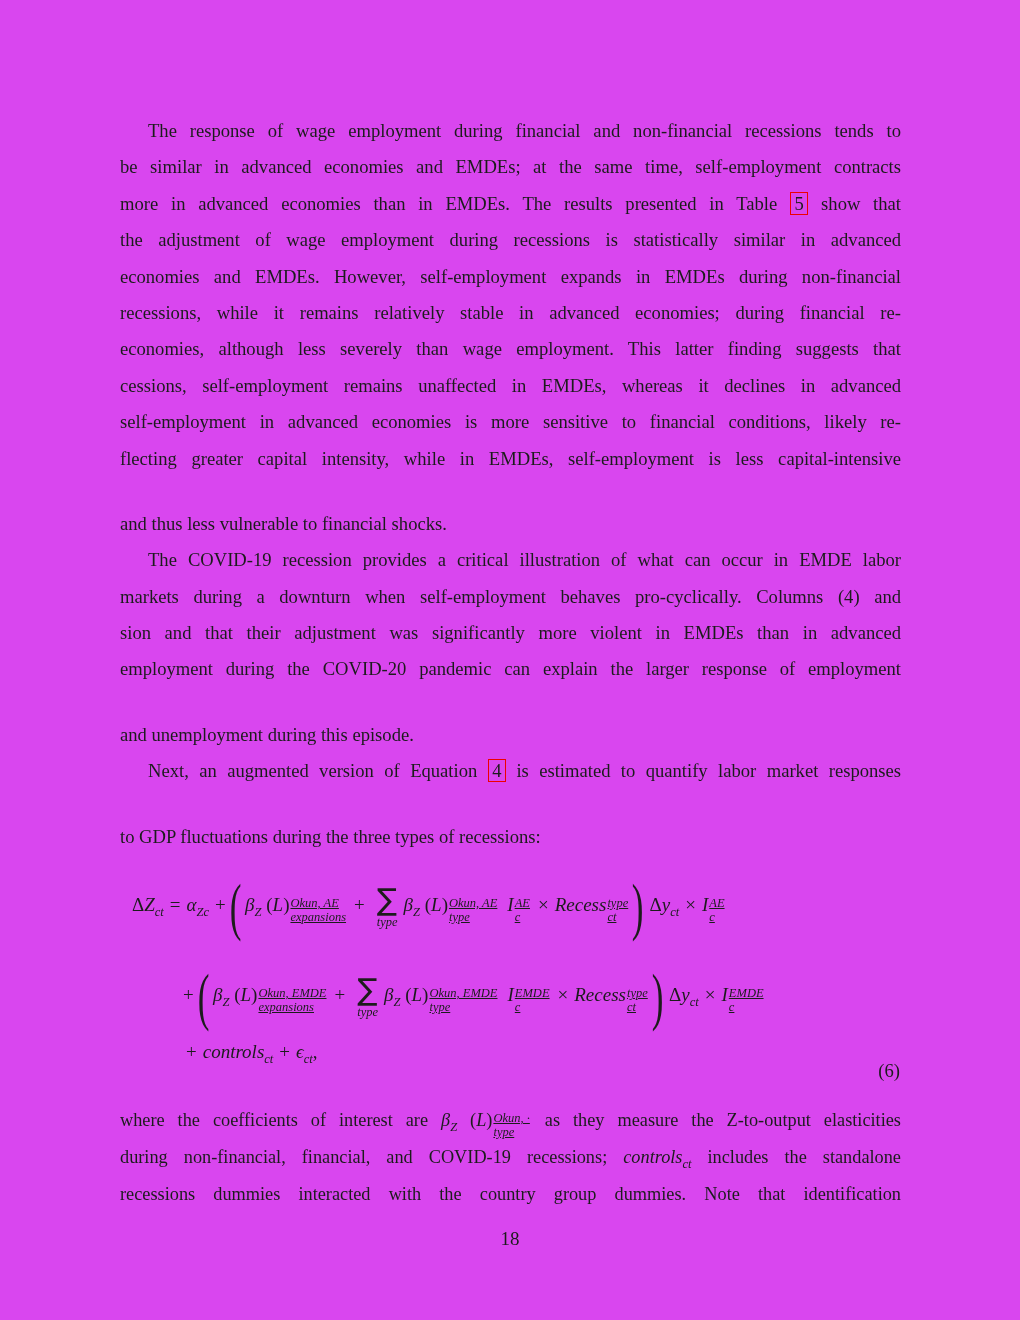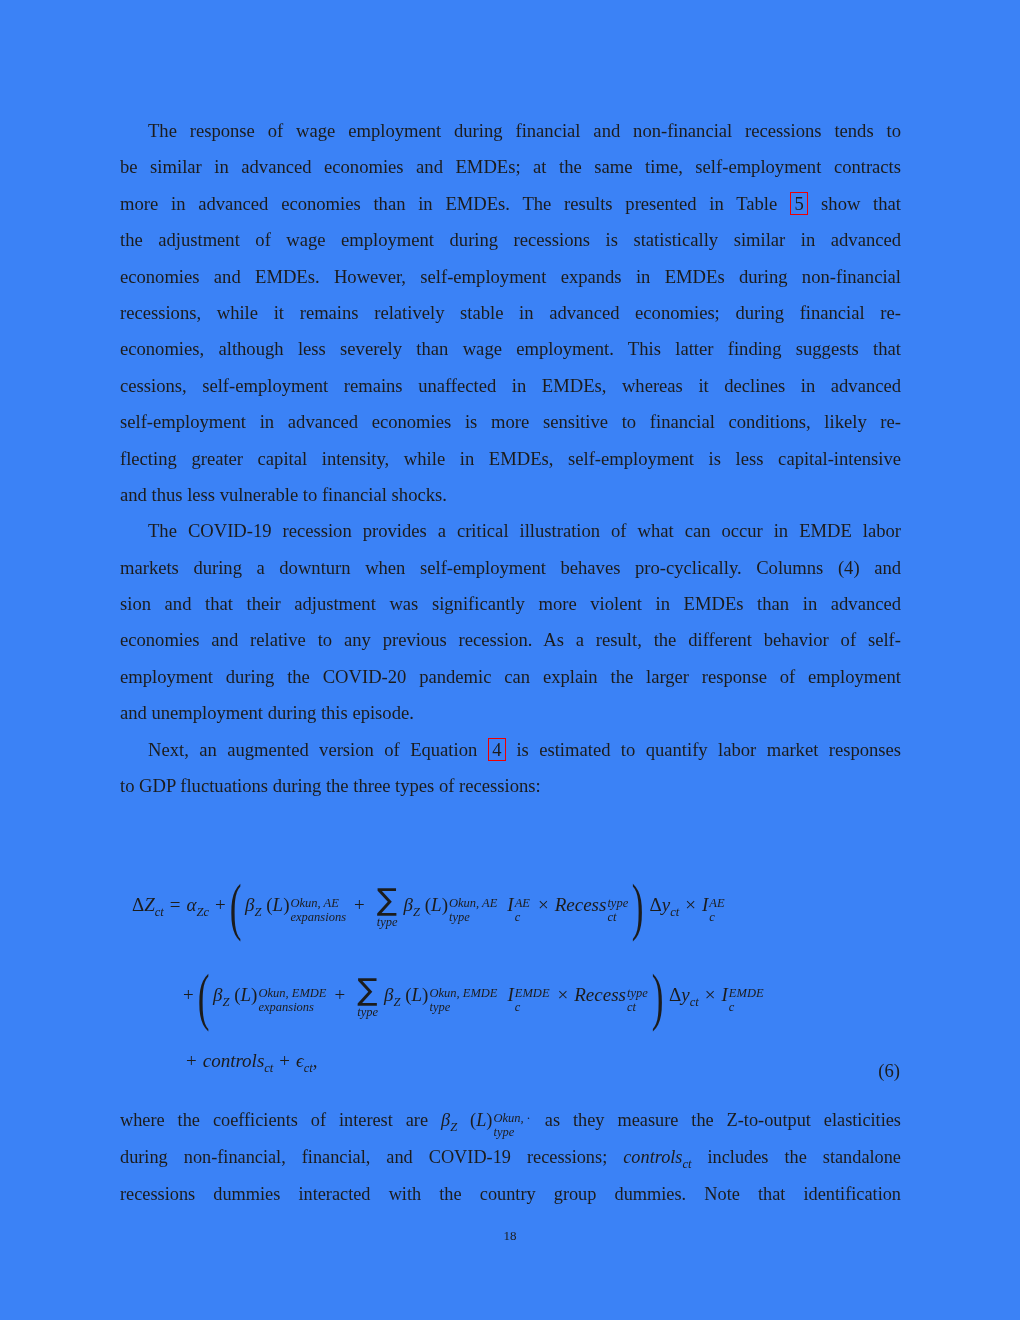--- a/index.html
+++ b/index.html
@@ -1,66 +1,65 @@
 <!DOCTYPE html>
 <html><head>
 <meta charset="utf-8">
 <style>
   html,body{margin:0;padding:0;}
   body{width:1020px;height:1320px;background:#ffffff;font-family:"Liberation Serif",serif;color:#1c1c1c;}
-  .page{position:relative;width:1020px;height:1320px;background:#3b82f6;overflow:hidden;}
+  .page{position:relative;width:1020px;height:1320px;background:#d946ef;overflow:hidden;}
   .textblock{position:absolute;left:120px;width:781px;font-size:18.6px;}
   #block1{top:113px;}
   #block1 .pline{height:36.4px;line-height:36.4px;}
   #block2{top:1102px;font-size:18.3px;}
   #block2 .pline{height:36.8px;line-height:36.8px;}
   .pline{text-align:justify;text-align-last:justify;}
-  .pline.last{text-align-last:left;}
+  .pline.last{text-align-last:left;margin-top:29px;}
   .pline.ind{text-indent:28px;}
   .ref{display:inline-block;border:1.5px solid #ee0000;padding:0 3.5px;line-height:21px;text-indent:0;}
   
   .mi{font-style:italic;font-family:"Liberation Serif","DejaVu Serif","DejaVu Sans",serif;}
   .mr{font-style:normal;}
   .mo{margin:0 6px;}
   .msub{font-size:12.5px;font-style:italic;vertical-align:-5px;}
-  .mss{display:inline-block;vertical-align:middle;margin:8px 2px 0 1px;}
+  .mss{display:inline-block;vertical-align:middle;margin:8px 2px 0 1px;text-decoration:underline;}
   .ssa,.ssb{display:block;font-size:12.5px;font-style:italic;line-height:13.5px;text-align:left;white-space:pre;}
   .msum{display:inline-block;vertical-align:middle;text-align:center;margin:0 6px;}
   .sums{display:block;font-size:30px;line-height:30px;font-family:"DejaVu Sans","DejaVu Serif",sans-serif;}
   .sumu{display:block;font-size:12.5px;font-style:italic;line-height:14px;}
   .bigp{display:inline-block;vertical-align:middle;font-size:64px;line-height:64px;transform:scaleX(.55);margin:0 -7px;font-style:normal;}
   .gapx{display:inline-block;}
   #eqblock{position:absolute;left:120px;top:860px;width:781px;font-size:19px;}
   .eqline{white-space:nowrap;}
   .eqline1{padding-left:12px;height:90px;line-height:90px;}
   .eqline2{padding-left:57px;height:90px;line-height:90px;}
-  .eqline3{padding-left:60px;height:42px;line-height:42px;}
+  .eqline3{padding-left:60px;height:42px;line-height:24px;}
   #eqnumber{position:absolute;right:120px;top:1060px;font-size:18.6px;}
-  #pagenumber{position:absolute;left:0;top:1228px;width:100%;text-align:center;font-size:13px;}
+  #pagenumber{position:absolute;left:0;top:1228px;width:100%;text-align:center;font-size:19px;}
 </style>
 </head>
 <body>
 
 <div class="page">
   <div class="textblock" id="block1">
       <div class="pline ind">The response of wage employment during financial and non-financial recessions tends to</div>
       <div class="pline">be similar in advanced economies and EMDEs; at the same time, self-employment contracts</div>
       <div class="pline">more in advanced economies than in EMDEs. The results presented in Table <span class="ref">5</span> show that</div>
       <div class="pline">the adjustment of wage employment during recessions is statistically similar in advanced</div>
       <div class="pline">economies and EMDEs. However, self-employment expands in EMDEs during non-financial</div>
       <div class="pline">recessions, while it remains relatively stable in advanced economies; during financial re-</div>
       <div class="pline">economies, although less severely than wage employment. This latter finding suggests that</div>
       <div class="pline">cessions, self-employment remains unaffected in EMDEs, whereas it declines in advanced</div>
       <div class="pline">self-employment in advanced economies is more sensitive to financial conditions, likely re-</div>
       <div class="pline">flecting greater capital intensity, while in EMDEs, self-employment is less capital-intensive</div>
       <div class="pline last">and thus less vulnerable to financial shocks.</div>
       <div class="pline ind">The COVID-19 recession provides a critical illustration of what can occur in EMDE labor</div>
       <div class="pline">markets during a downturn when self-employment behaves pro-cyclically. Columns (4) and</div>
       <div class="pline">sion and that their adjustment was significantly more violent in EMDEs than in advanced</div>
-      <div class="pline">economies and relative to any previous recession. As a result, the different behavior of self-</div>
       <div class="pline">employment during the COVID-20 pandemic can explain the larger response of employment</div>
       <div class="pline last">and unemployment during this episode.</div>
       <div class="pline ind">Next, an augmented version of Equation <span class="ref">4</span> is estimated to quantify labor market responses</div>
       <div class="pline last">to GDP fluctuations during the three types of recessions:</div>
     </div>
   <div id="eqblock">
       <div class="eqline eqline1"><span class="mr">Δ</span><span class="mi">Z</span><span class="msub">ct</span><span class="mo">=</span><span class="mi">α</span><span class="msub">Zc</span><span class="mo">+</span><span class="bigp">(</span><span class="gapx" style="width: 6px;"></span><span class="mi">β</span><span class="msub">Z</span><span class="mr"> (</span><span class="mi">L</span><span class="mr">)</span><span class="mss"><span class="ssa">Okun, AE</span><span class="ssb">expansions</span></span><span class="mo">+</span><span class="msum"><span class="sums">∑</span><span class="sumu">type</span></span><span class="mi">β</span><span class="msub">Z</span><span class="mr"> (</span><span class="mi">L</span><span class="mr">)</span><span class="mss"><span class="ssa">Okun, AE</span><span class="ssb">type</span></span><span class="gapx" style="width: 8px;"></span><span class="mi">I</span><span class="mss"><span class="ssa">AE</span><span class="ssb">c</span></span><span class="mo">×</span><span class="mi">Recess</span><span class="mss"><span class="ssa">type</span><span class="ssb">ct</span></span><span class="gapx" style="width: 4px;"></span><span class="bigp">)</span><span class="gapx" style="width: 8px;"></span><span class="mr">Δ</span><span class="mi">y</span><span class="msub">ct</span><span class="mo">×</span><span class="mi">I</span><span class="mss"><span class="ssa">AE</span><span class="ssb">c</span></span></div>
       <div class="eqline eqline2"><span class="mo">+</span><span class="bigp">(</span><span class="gapx" style="width: 6px;"></span><span class="mi">β</span><span class="msub">Z</span><span class="mr"> (</span><span class="mi">L</span><span class="mr">)</span><span class="mss"><span class="ssa">Okun, EMDE</span><span class="ssb">expansions</span></span><span class="mo">+</span><span class="msum"><span class="sums">∑</span><span class="sumu">type</span></span><span class="mi">β</span><span class="msub">Z</span><span class="mr"> (</span><span class="mi">L</span><span class="mr">)</span><span class="mss"><span class="ssa">Okun, EMDE</span><span class="ssb">type</span></span><span class="gapx" style="width: 8px;"></span><span class="mi">I</span><span class="mss"><span class="ssa">EMDE</span><span class="ssb">c</span></span><span class="mo">×</span><span class="mi">Recess</span><span class="mss"><span class="ssa">type</span><span class="ssb">ct</span></span><span class="gapx" style="width: 4px;"></span><span class="bigp">)</span><span class="gapx" style="width: 8px;"></span><span class="mr">Δ</span><span class="mi">y</span><span class="msub">ct</span><span class="mo">×</span><span class="mi">I</span><span class="mss"><span class="ssa">EMDE</span><span class="ssb">c</span></span></div>
       <div class="eqline eqline3"><span class="mo">+</span><span class="mi">controls</span><span class="msub">ct</span><span class="mo">+</span><span class="mi">ϵ</span><span class="msub">ct</span><span class="mr">,</span></div>
     </div>

